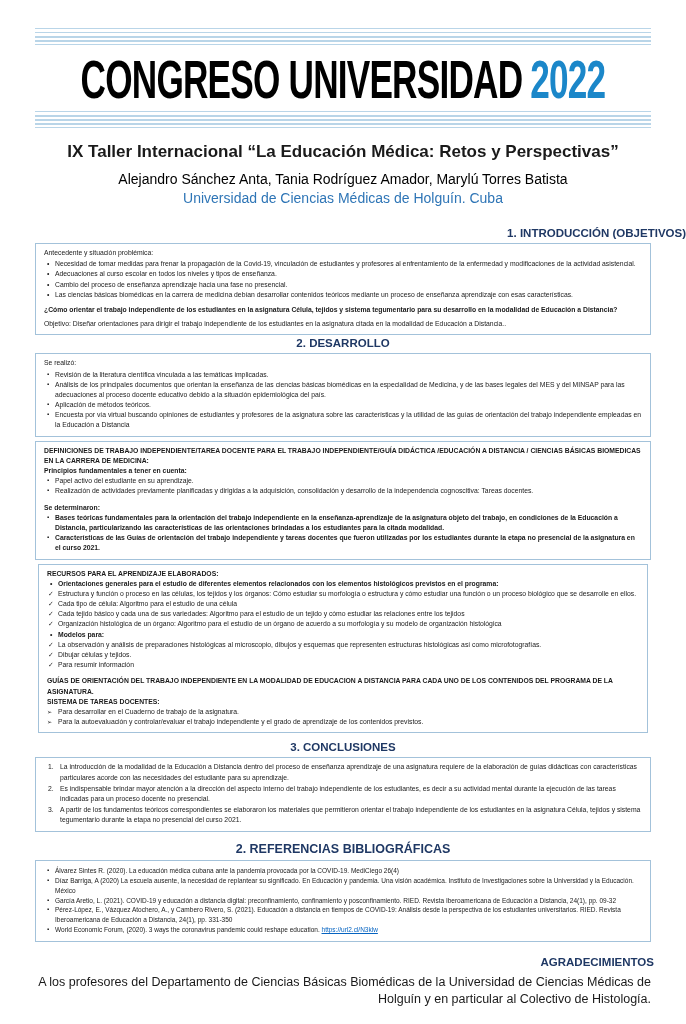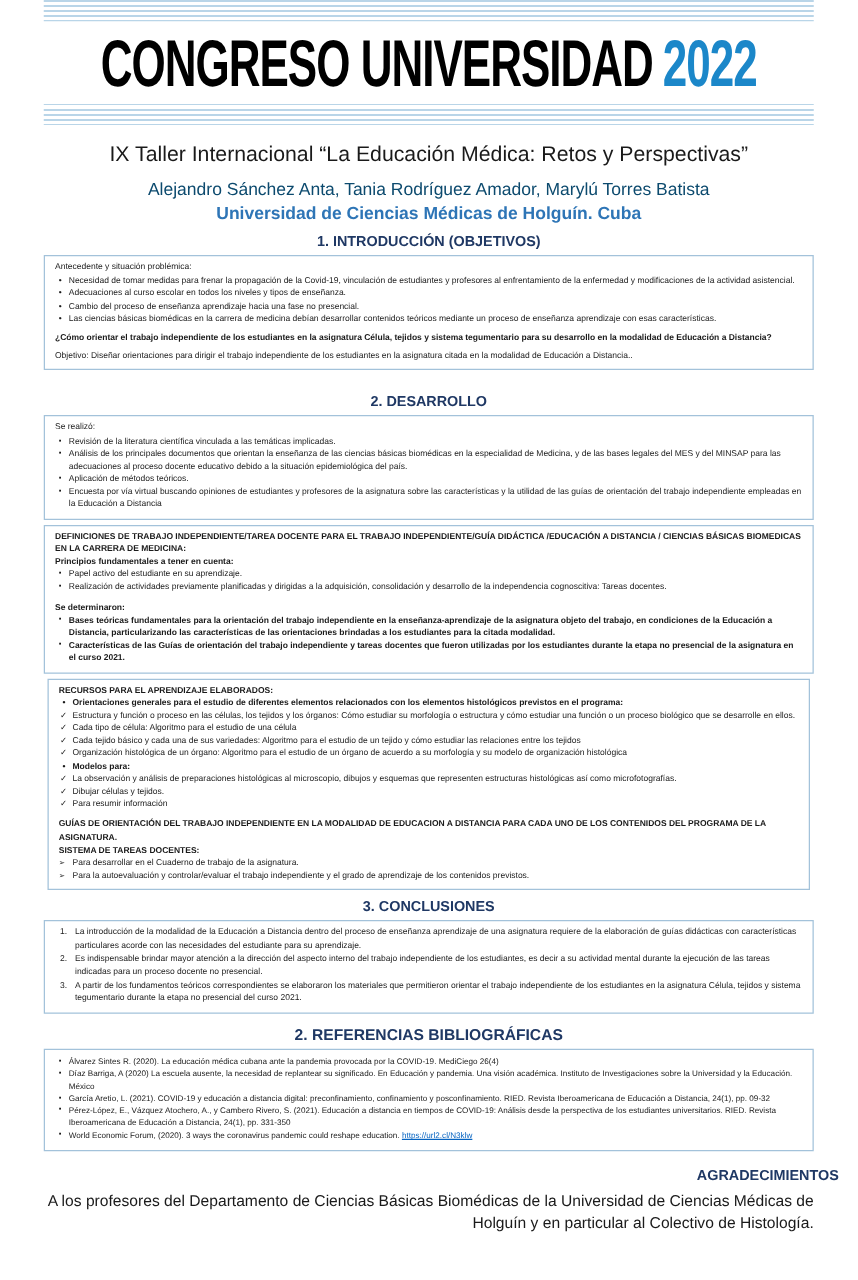--- a/index.html
+++ b/index.html
@@ -1,35 +1,35 @@
 <!DOCTYPE html>
 <html><head>
 <meta charset="utf-8">
 <style>
   * { margin:0; padding:0; box-sizing:border-box; }
   html,body { background:#ffffff; }
   body { width:686px; height:1024px; font-family:"Liberation Sans", sans-serif; color:#1a1a1a; overflow:hidden; }
-  .page { width:686px; height:1024px; position:relative; background:#fff; }
+  .page { width:686px; height:1024px; position:relative; background:#fff; padding-top:28px; }
 
   .rules { height:17px; margin:0 35px;
     background: repeating-linear-gradient(to bottom, #b9d5e8 0px, #b9d5e8 1.4px, transparent 1.4px, transparent 4.1px);
   }
 
   .congress-title { text-align:center; margin:10px 0 6px; white-space:nowrap; }
   .congress-title .inner { display:inline-block; transform:scale(0.8,1.2); transform-origin:center; font-weight:bold; font-size:44px; color:#000; letter-spacing:-1px; }
   .congress-title .year { margin-left:10px; }
 
-  .workshop-title { text-align:center; font-size:17px; color:#1a1a1a; margin-top:14px; }
+  .workshop-title { text-align:center; font-size:17px; color:#1a1a1a; margin-top:14px;font-weight:bold; }
   .poster-title { text-align:center; font-size:18px; color:#1a1a1a; margin:6px 60px 0; line-height:1.25; }
-  .authors { text-align:center; font-size:14px; color:#0c4a6e; margin-top:9px; }
-  .affiliation { text-align:center; font-size:14px; color:#2e75b6; margin-top:3px;font-weight:bold; }
+  .authors { text-align:center; font-size:14px; color:#000000; margin-top:9px; }
+  .affiliation { text-align:center; font-size:14px; color:#2e75b6; margin-top:3px; }
 
   .section-heading { text-align:center; font-weight:bold; font-size:11.5px; color:#1f3864; }
-  .sh-1 { margin-top:10px; }
-  .sh-2 { margin-top:20px; }
+  .sh-1 { margin-top:21px;text-align:right; }
+  .sh-2 { margin-top:2px; }
   .sh-3 { margin-top:8px; }
   .sh-4 { margin-top:10px; font-size:12.5px; }
 
   .box { border:1px solid #a3c2da; margin:4px 35px 0; padding:4px 8px 5px; font-size:6.8px; line-height:1.5; color:#1a1a1a; background:#fff; }
   .box.inset { margin-left:38px; margin-right:38px; }
   .box .lead { margin-bottom:1px; }
   .bold { font-weight:bold; }
 
   ul.blist, ol.nlist { list-style:none; }
   ul.blist li { position:relative; padding-left:11px; margin:0; }
@@ -43,21 +43,21 @@
 
   .bullet-line { position:relative; padding-left:11px; }
   .bullet-line::before { content:"\2022"; position:absolute; left:3px; }
 
   .q { font-weight:bold; margin:5px 0 4px; }
   .spacer-line { height:6px; }
 
   .ref-box { font-size:6.5px; padding:5px 8px 6px; }
   .ref-link { color:#0563c1; text-decoration:underline; cursor:pointer; }
 
-  .agradecimientos { text-align:right; font-weight:bold; font-size:11.5px; color:#1f3864; margin:14px 15px 0; }
+  .agradecimientos { text-align:right; font-weight:bold; font-size:11.5px; color:#1f3864; margin:14px 32px 0; }
   .ack-text { text-align:right; font-size:12.5px; color:#1a1a1a; margin:6px 35px 0; line-height:1.35; }
 </style>
 </head>
 <body>
 
 <div class="page">
 
   <div class="rules"></div>
 
   <div class="congress-title">

